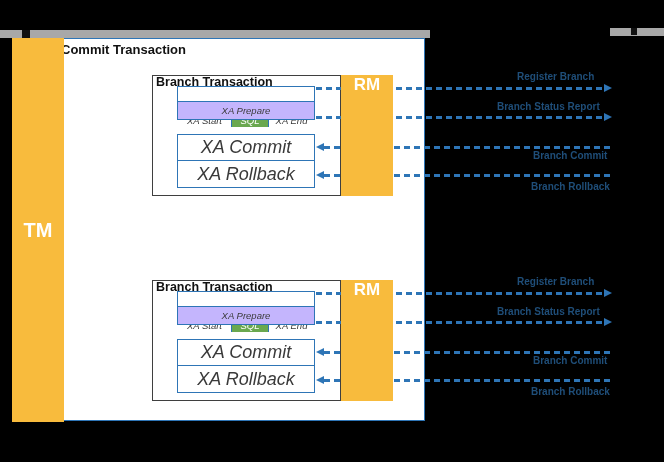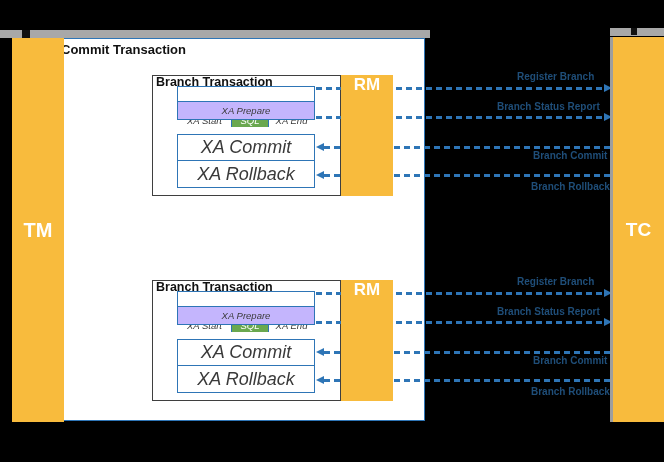--- a/index.html
+++ b/index.html
@@ -165,17 +165,14 @@
   <div class="arrowlabel" style="left:497px; top:306px;">Branch Status Report</div>
 
   <div class="tri tri-left" style="left:316px; top:347.5px;"></div>
   <div class="dashline" style="left:324px; top:350.5px; width:288px;"></div>
   <div class="arrowlabel" style="left:533px; top:355px;">Branch Commit</div>
 
   <div class="tri tri-left" style="left:316px; top:375.5px;"></div>
   <div class="dashline" style="left:324px; top:378.5px; width:288px;"></div>
   <div class="arrowlabel" style="left:531px; top:386px;">Branch Rollback</div>
 
-  <div class="actor actor-tc">
-    <span>TC</span>
-  </div>
 
 </div>
 
 </body></html>

